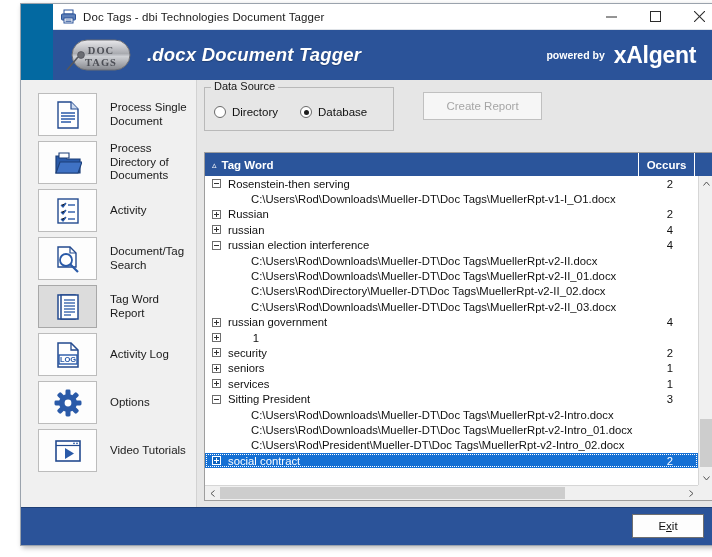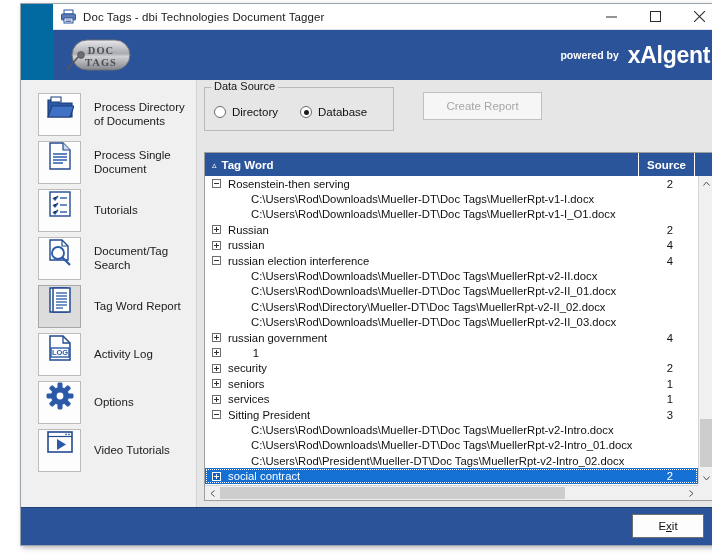--- a/index.html
+++ b/index.html
@@ -16,32 +16,32 @@
   .tb-btn{width:44px;height:25px;display:flex;align-items:center;justify-content:center;color:#2b2b2b;flex:none;}
   .tb-btn svg{display:block;}
 
   
   .header{height:50px;background:#2b5399;display:flex;align-items:center;position:relative;}
   .logo{width:68px;height:36px;margin-left:12px;flex:none;position:relative;}
   .app-title{margin-left:14px;color:#ffffff;font-size:18.5px;font-style:italic;font-weight:bold;
              letter-spacing:.2px;text-shadow:0 1px 1px rgba(0,0,0,.25);}
   .hdr-spacer{flex:1;}
   .powered{color:#ffffff;font-size:10.5px;font-weight:bold;margin-right:9px;}
-  .brand{color:#ffffff;font-size:23px;font-weight:bold;margin-right:11px;letter-spacing:-.3px;}
+  .brand{color:#ffffff;font-size:23px;font-weight:bold;margin-right:25px;letter-spacing:-.3px;}
 
   
   .body{position:absolute;left:0;top:76px;right:0;bottom:37px;display:flex;}
   .sidebar{width:175px;background:#f0f0f0;border-right:1px solid #d2d2d2;position:relative;}
   .content{flex:1;background:#e6e6e6;position:relative;}
 
   
   .nav{position:absolute;left:17px;top:13px;right:0;}
   .nav-item{display:flex;align-items:center;height:43px;margin-bottom:5px;}
-  .nav-tile{width:43px;height:43px;border:1px solid #bcbcbc;background:#fdfdfd;flex:none;
-            display:flex;align-items:flex-start;justify-content:center;box-sizing:border-box;}
+  .nav-tile{width:59px;height:43px;border:1px solid #bcbcbc;background:#fdfdfd;flex:none;
+            display:flex;align-items:center;justify-content:center;box-sizing:border-box;}
   .nav-item.active .nav-tile{background:#dcdcdc;border-color:#a8a8a8;}
   .nav-label{margin-left:13px;font-size:11.5px;color:#1a1a1a;line-height:13.5px;max-width:96px;}
 
   
   .ds-group{position:absolute;left:7px;top:7px;width:190px;height:44px;border:1px solid #b9b9b9;background:#e6e6e6;box-sizing:border-box;}
   .ds-legend{position:absolute;left:6px;top:-8px;background:#e6e6e6;padding:0 3px;font-size:11px;color:#151515;}
   .ds-radios{position:absolute;left:9px;top:18px;display:flex;justify-content:space-between;}
   .radio{display:flex;align-items:center;margin-right:22px;}
   .radio .dot{width:12px;height:12px;border-radius:50%;border:1px solid #6a6a6a;background:#fff;
               box-sizing:border-box;position:relative;flex:none;}
@@ -135,72 +135,73 @@
               <stop offset="100%" stop-color="#85878d"></stop>
           </linearGradient>
         </defs>
         <rect x="7" y="3" width="58" height="30" rx="15" fill="url(#mtl)" stroke="#6d6f75" stroke-width="1"></rect>
         <circle cx="16" cy="18" r="3.4" fill="#6a6c72" stroke="#50525a" stroke-width="0.8"></circle>
         <path d="M13 20 L2 33" stroke="#55575e" stroke-width="1.6" fill="none"></path>
         <text x="36" y="17" font-family="Liberation Serif, serif" font-size="10.5" font-weight="bold" fill="#4c4e55" text-anchor="middle" letter-spacing="1">DOC</text>
         <text x="36" y="28.5" font-family="Liberation Serif, serif" font-size="10.5" font-weight="bold" fill="#4c4e55" text-anchor="middle" letter-spacing="1">TAGS</text>
       </svg>
     </span>
+    <span class="app-title">.docx Document Tagger</span>
     <span class="hdr-spacer"></span>
     <span class="powered">powered by</span>
     <span class="brand">xAlgent</span>
   </div>
 
   <div class="body">
 
     <div class="sidebar">
       <div class="nav">
-
-        <div class="nav-item">
-          <span class="nav-tile">
-            <svg width="28" height="26" viewBox="0 0 28 26">
-              <path d="M2 6 h9 l2 3 h13 v14 h-24 z" fill="#2a5aa8" stroke="#1d3f78" stroke-width="1.2"></path>
-              <path d="M5 3 h10 v5 h-10 z" fill="#ffffff" stroke="#1d3f78" stroke-width="1.1"></path>
-              <path d="M2 23 l4 -11 h22 l-4 11 z" fill="#3f72c4" stroke="#1d3f78" stroke-width="1.1"></path>
-            </svg>
-          </span>
-          <span class="nav-label">Process Directory of Documents</span>
-        </div>
 
         <div class="nav-item">
           <span class="nav-tile">
             <svg width="26" height="28" viewBox="0 0 26 28">
               <path d="M3 1 h13 l7 7 v19 h-20 z" fill="#ffffff" stroke="#234a8f" stroke-width="1.4"></path>
               <path d="M16 1 v7 h7" fill="#cfdcf0" stroke="#234a8f" stroke-width="1.2"></path>
               <g stroke="#2a5aa8" stroke-width="1.5">
                 <line x1="6" y1="12" x2="20" y2="12"></line>
                   <line x1="6" y1="15" x2="20" y2="15"></line>
                 <line x1="6" y1="18" x2="20" y2="18"></line>
                   <line x1="6" y1="21" x2="16" y2="21"></line>
               </g>
             </svg>
           </span>
           <span class="nav-label">Process Single Document</span>
+        </div>
+
+        <div class="nav-item">
+          <span class="nav-tile">
+            <svg width="28" height="26" viewBox="0 0 28 26">
+              <path d="M2 6 h9 l2 3 h13 v14 h-24 z" fill="#2a5aa8" stroke="#1d3f78" stroke-width="1.2"></path>
+              <path d="M5 3 h10 v5 h-10 z" fill="#ffffff" stroke="#1d3f78" stroke-width="1.1"></path>
+              <path d="M2 23 l4 -11 h22 l-4 11 z" fill="#3f72c4" stroke="#1d3f78" stroke-width="1.1"></path>
+            </svg>
+          </span>
+          <span class="nav-label">Process Directory of Documents</span>
         </div>
 
         <div class="nav-item">
           <span class="nav-tile">
             <svg width="26" height="28" viewBox="0 0 26 28">
               <rect x="3" y="2" width="20" height="24" fill="#ffffff" stroke="#234a8f" stroke-width="1.4"></rect>
               <g stroke="#2a5aa8" stroke-width="1.4">
                 <path d="M6 8 l2 2 l3 -4"></path>
                   <line x1="13" y1="8" x2="20" y2="8"></line>
                 <path d="M6 15 l2 2 l3 -4"></path>
                   <line x1="13" y1="15" x2="20" y2="15"></line>
                 <path d="M6 22 l2 2 l3 -4"></path>
                   <line x1="13" y1="22" x2="20" y2="22"></line>
               </g>
             </svg>
           </span>
-          <span class="nav-label">Tutorials</span>
+          <span class="nav-label">Activity</span>
         </div>
 
         <div class="nav-item">
           <span class="nav-tile">
             <svg width="28" height="28" viewBox="0 0 28 28">
               <path d="M4 2 h12 l6 6 v14 h-18 z" fill="#ffffff" stroke="#234a8f" stroke-width="1.4"></path>
               <path d="M16 2 v6 h6" fill="none" stroke="#234a8f" stroke-width="1.2"></path>
               <circle cx="12" cy="15" r="6" fill="none" stroke="#2a5aa8" stroke-width="1.8"></circle>
               <line x1="16.5" y1="19.5" x2="24" y2="27" stroke="#2a5aa8" stroke-width="2.2"></line>
             </svg>
@@ -291,34 +292,30 @@
       </div>
 
       <div class="tree-wrap">
 
         <div class="tree-head">
           <div class="th th-tag">
             <span class="th-sort">▵</span>
             <span>Tag Word</span>
           </div>
           <div class="th th-occ">
-            <span>Source</span>
+            <span>Occurs</span>
           </div>
           <div class="th th-pad"></div>
         </div>
 
         <div class="tree-body">
             <div class="row">
               <span class="exp"></span>
               <span class="rlabel">Rosenstein-then serving</span>
               <span class="rocc">2</span>
-            </div>
-            <div class="row child">
-              <span class="rlabel">C:\Users\Rod\Downloads\Mueller-DT\Doc Tags\MuellerRpt-v1-I.docx</span>
-              <span class="rocc"></span>
             </div>
             <div class="row child">
               <span class="rlabel">C:\Users\Rod\Downloads\Mueller-DT\Doc Tags\MuellerRpt-v1-I_O1.docx</span>
               <span class="rocc"></span>
             </div>
             <div class="row">
               <span class="exp plus"></span>
               <span class="rlabel">Russian</span>
               <span class="rocc">2</span>
             </div>

